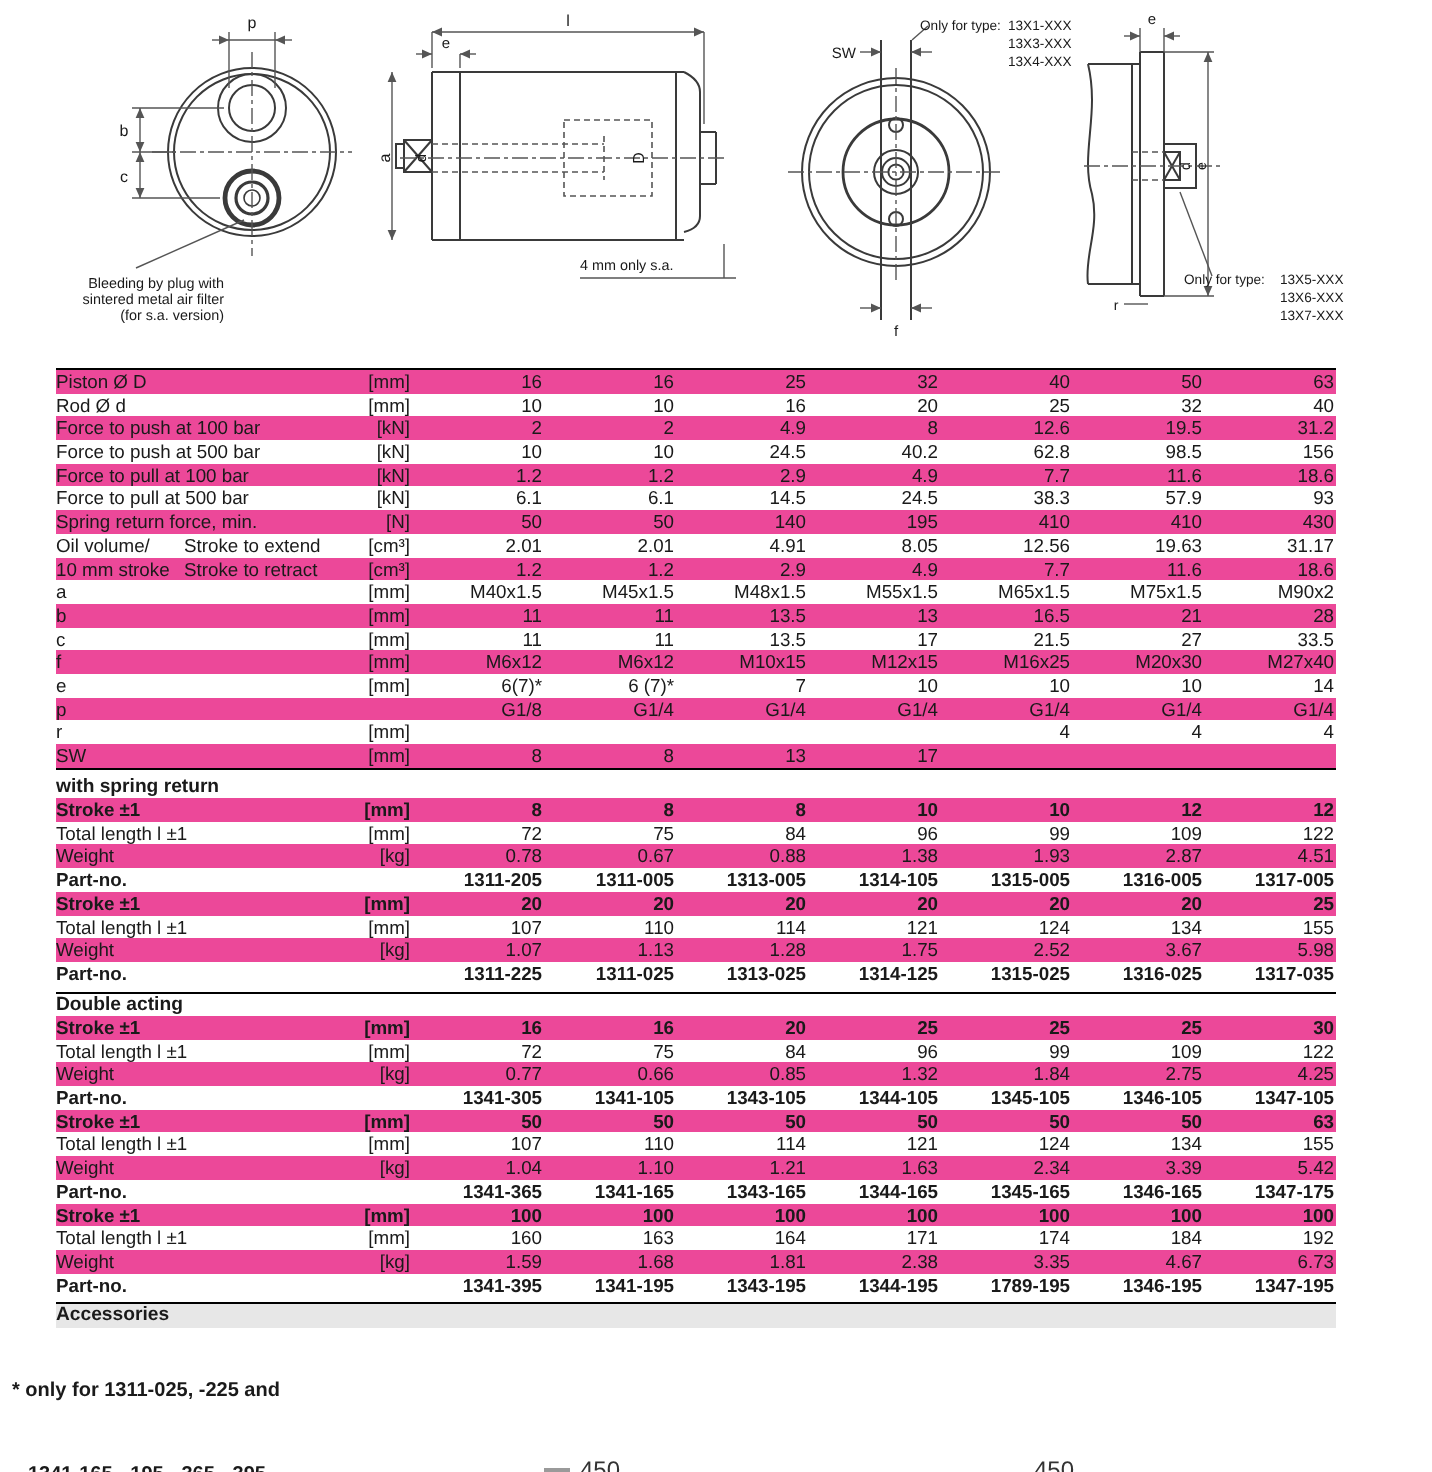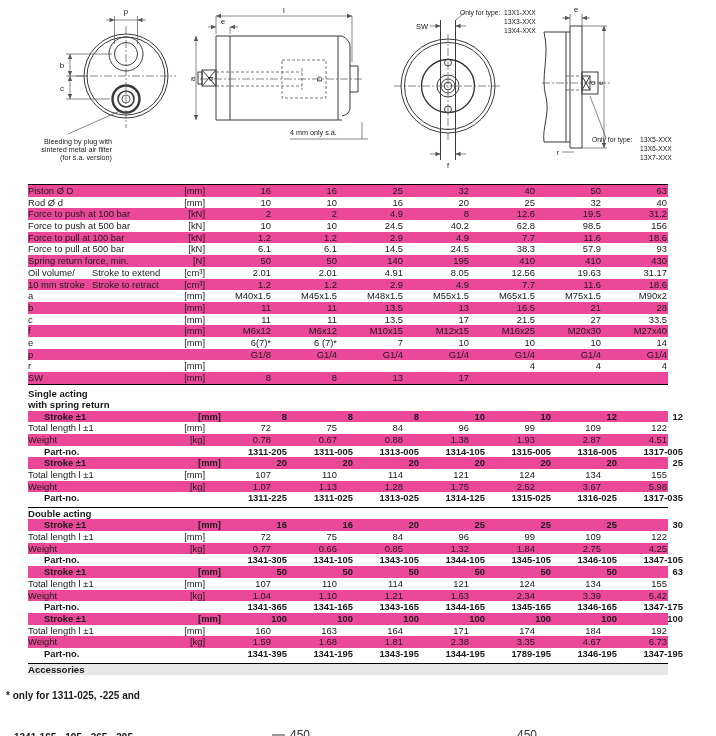--- a/index.html
+++ b/index.html
@@ -10,21 +10,21 @@
   svg text{font-family:"Liberation Sans",sans-serif;fill:#1a1a1a;}
   .tables{position:absolute;left:28px;top:184px;width:640px;}
   .section{margin-top:0;}
   .section.rt{border-top:1px solid #000;}
   .section.rb{border-bottom:1px solid #000;}
   .section.gap{margin-top:3px;}
   .section-title{font-weight:bold;font-size:9.6px;line-height:11.4px;white-space:nowrap;}
   .section-title.shade{background:#e7e7e7;}
   .row{display:flex;height:11.7px;align-items:center;font-size:9.4px;line-height:11.7px;}
   .row.shade{background:#ec4899;}
-  .row.bold{font-weight:bold;padding-left:16px;}
+  .row.bold{font-weight:bold;}
   .cell{white-space:nowrap;overflow:visible;}
   .label-wrap{width:141px;display:flex;flex:none;}
   .label.split{width:64px;flex:none;}
   .unit{width:36px;flex:none;text-align:right;}
   .val{width:66px;flex:none;text-align:right;}
   .footnote{position:absolute;left:6px;top:690px;font-weight:bold;font-size:10px;line-height:11px;}
   .footnote .l2{padding-left:8px;margin-top:31px;}
   .bottom-strip{position:absolute;left:0;top:727px;width:696px;height:9px;overflow:hidden;
                 font-size:12px;color:#333;}
   .cut-label{position:absolute;top:1px;white-space:nowrap;}
@@ -434,21 +434,20 @@
         <span class="cell val">8</span>
         <span class="cell val">8</span>
         <span class="cell val">13</span>
         <span class="cell val">17</span>
         <span class="cell val"></span>
         <span class="cell val"></span>
         <span class="cell val"></span>
       </div>
     </div>
     <div class="section gap">
-      <div class="section-title">Single acting</div>
       <div class="section-title">with spring return</div>
       <div class="row shade bold">
         <span class="cell label-wrap">
           <span class="label">Stroke ±1</span>
         </span>
         <span class="cell unit">[mm]</span>
         <span class="cell val">8</span>
         <span class="cell val">8</span>
         <span class="cell val">8</span>
         <span class="cell val">10</span>

